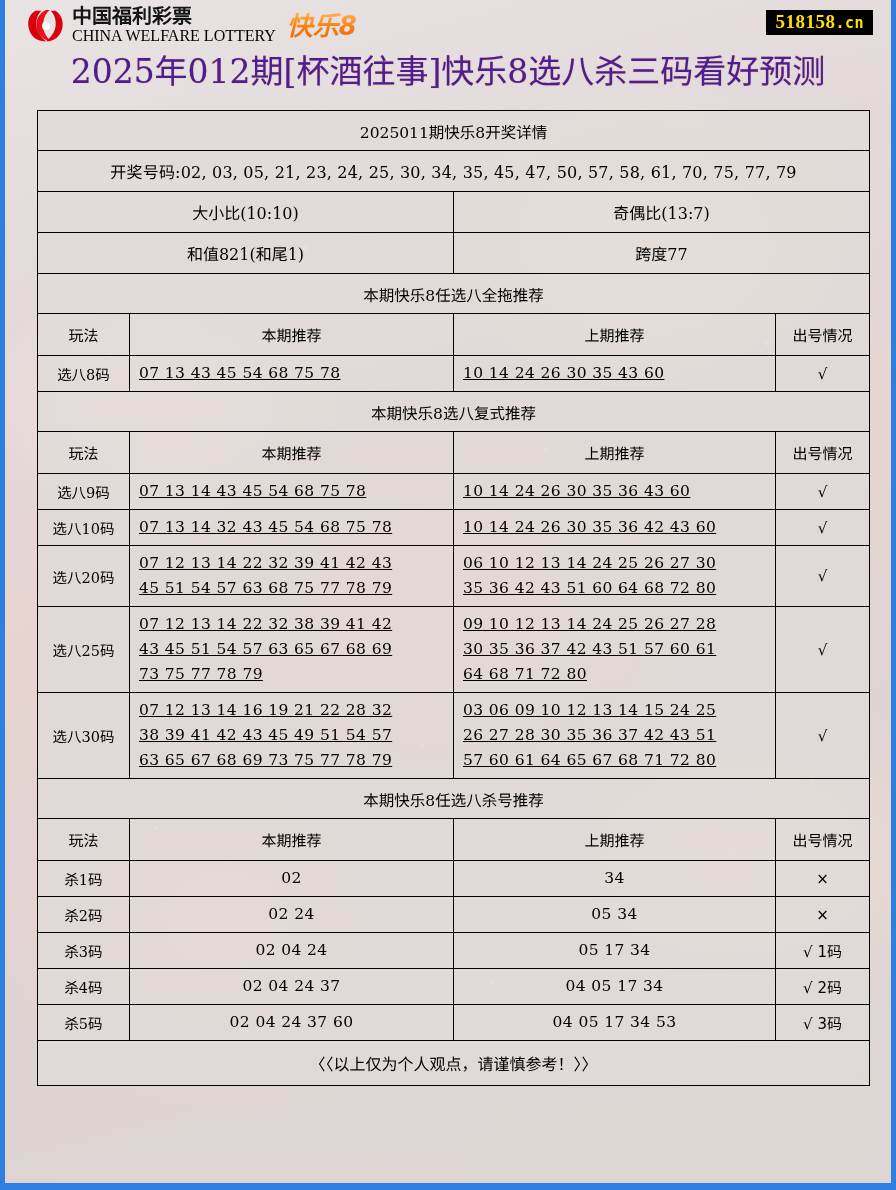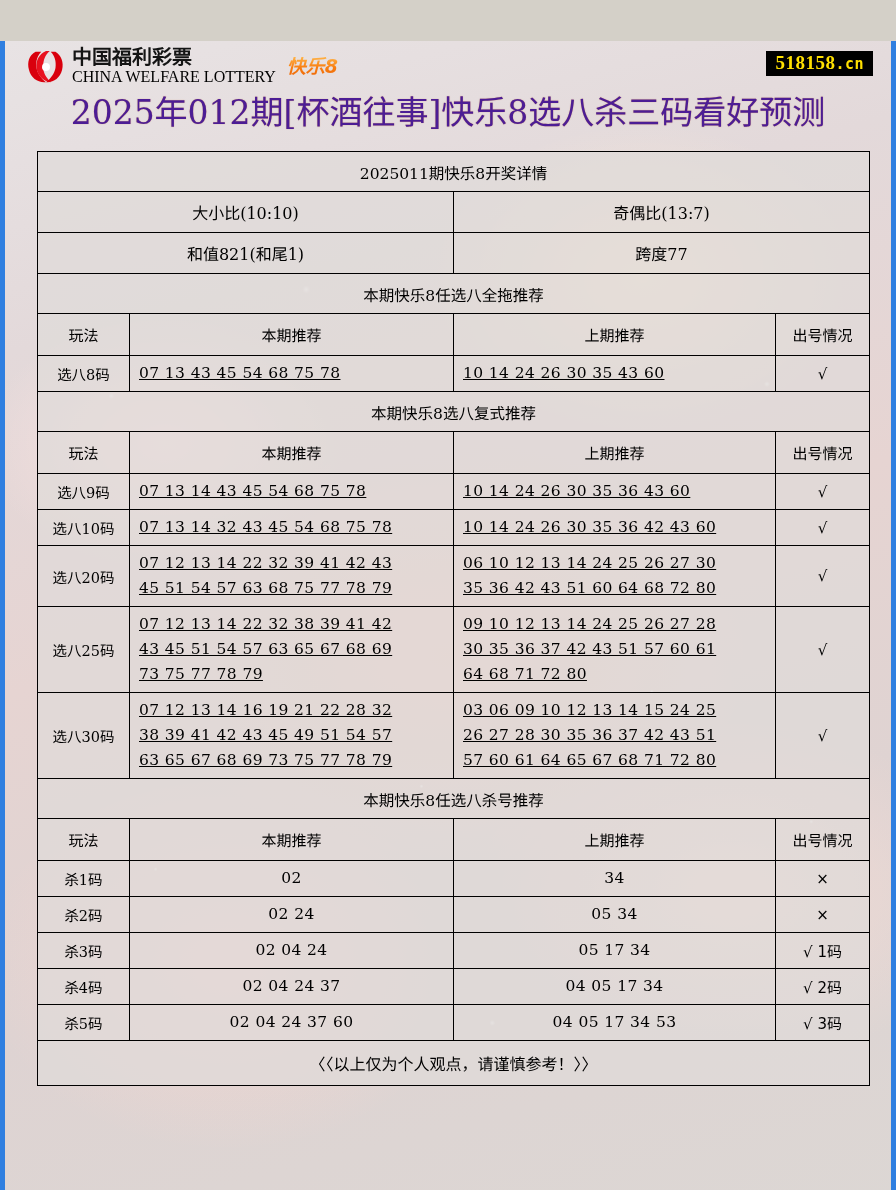--- a/index.html
+++ b/index.html
@@ -50,21 +50,20 @@
     pointer-events: none;
   }
   .content { position: relative; z-index: 3; }
 
   
   .header {
     position: relative;
     height: 50px;
     padding: 6px 0 0 22px;
     box-sizing: border-box;
-    margin-top: 41px;
   }
   .logo-row { display: flex; align-items: center; gap: 7px; }
   .logo-mark {
     width: 38px; height: 36px;
     display: block;
   }
   .cn-name {
     display: flex; align-items: center; gap: 4px;
   }
   .cn-name .zh {
@@ -73,21 +72,21 @@
     font-size: 20px;
     letter-spacing: 0px;
     color: #141414;
     line-height: 1;
   }
   .logo-text-col { display: flex; flex-direction: column; gap: 1px; }
   .kl8 {
     font-family: "DejaVu Sans", sans-serif;
     font-weight: bold;
     font-style: italic;
-    font-size: 19px;
+    font-size: 26px;
     line-height: 1;
     margin-left: 4px;
     background: linear-gradient(180deg, #ffb347 0%, #f87e12 55%, #ef6a07 100%);
     -webkit-background-clip: text;
     background-clip: text;
     color: #f4820f;
     -webkit-text-fill-color: transparent;
   }
   .watermark {
     position: absolute;
@@ -206,20 +205,23 @@
             <col class="w-cur">
             <col class="w-prev">
             <col class="w-res">
         </colgroup>
         <tbody>
 
           <tr>
             <td class="band" colspan="4">2025011期快乐8开奖详情</td>
           </tr>
           <tr>
+            <td class="draw-line" colspan="4">开奖号码:02, 03, 05, 21, 23, 24, 25, 30, 34, 35, 45, 47, 50, 57, 58, 61, 70, 75, 77, 79</td>
+          </tr>
+          <tr>
             <td class="stat" colspan="2">大小比(10:10)</td>
             <td class="stat" colspan="2">奇偶比(13:7)</td>
           </tr>
           <tr>
             <td class="stat" colspan="2">和值821(和尾1)</td>
             <td class="stat" colspan="2">跨度77</td>
           </tr>
 
           <tr>
             <td class="band" colspan="4">本期快乐8任选八全拖推荐</td>

